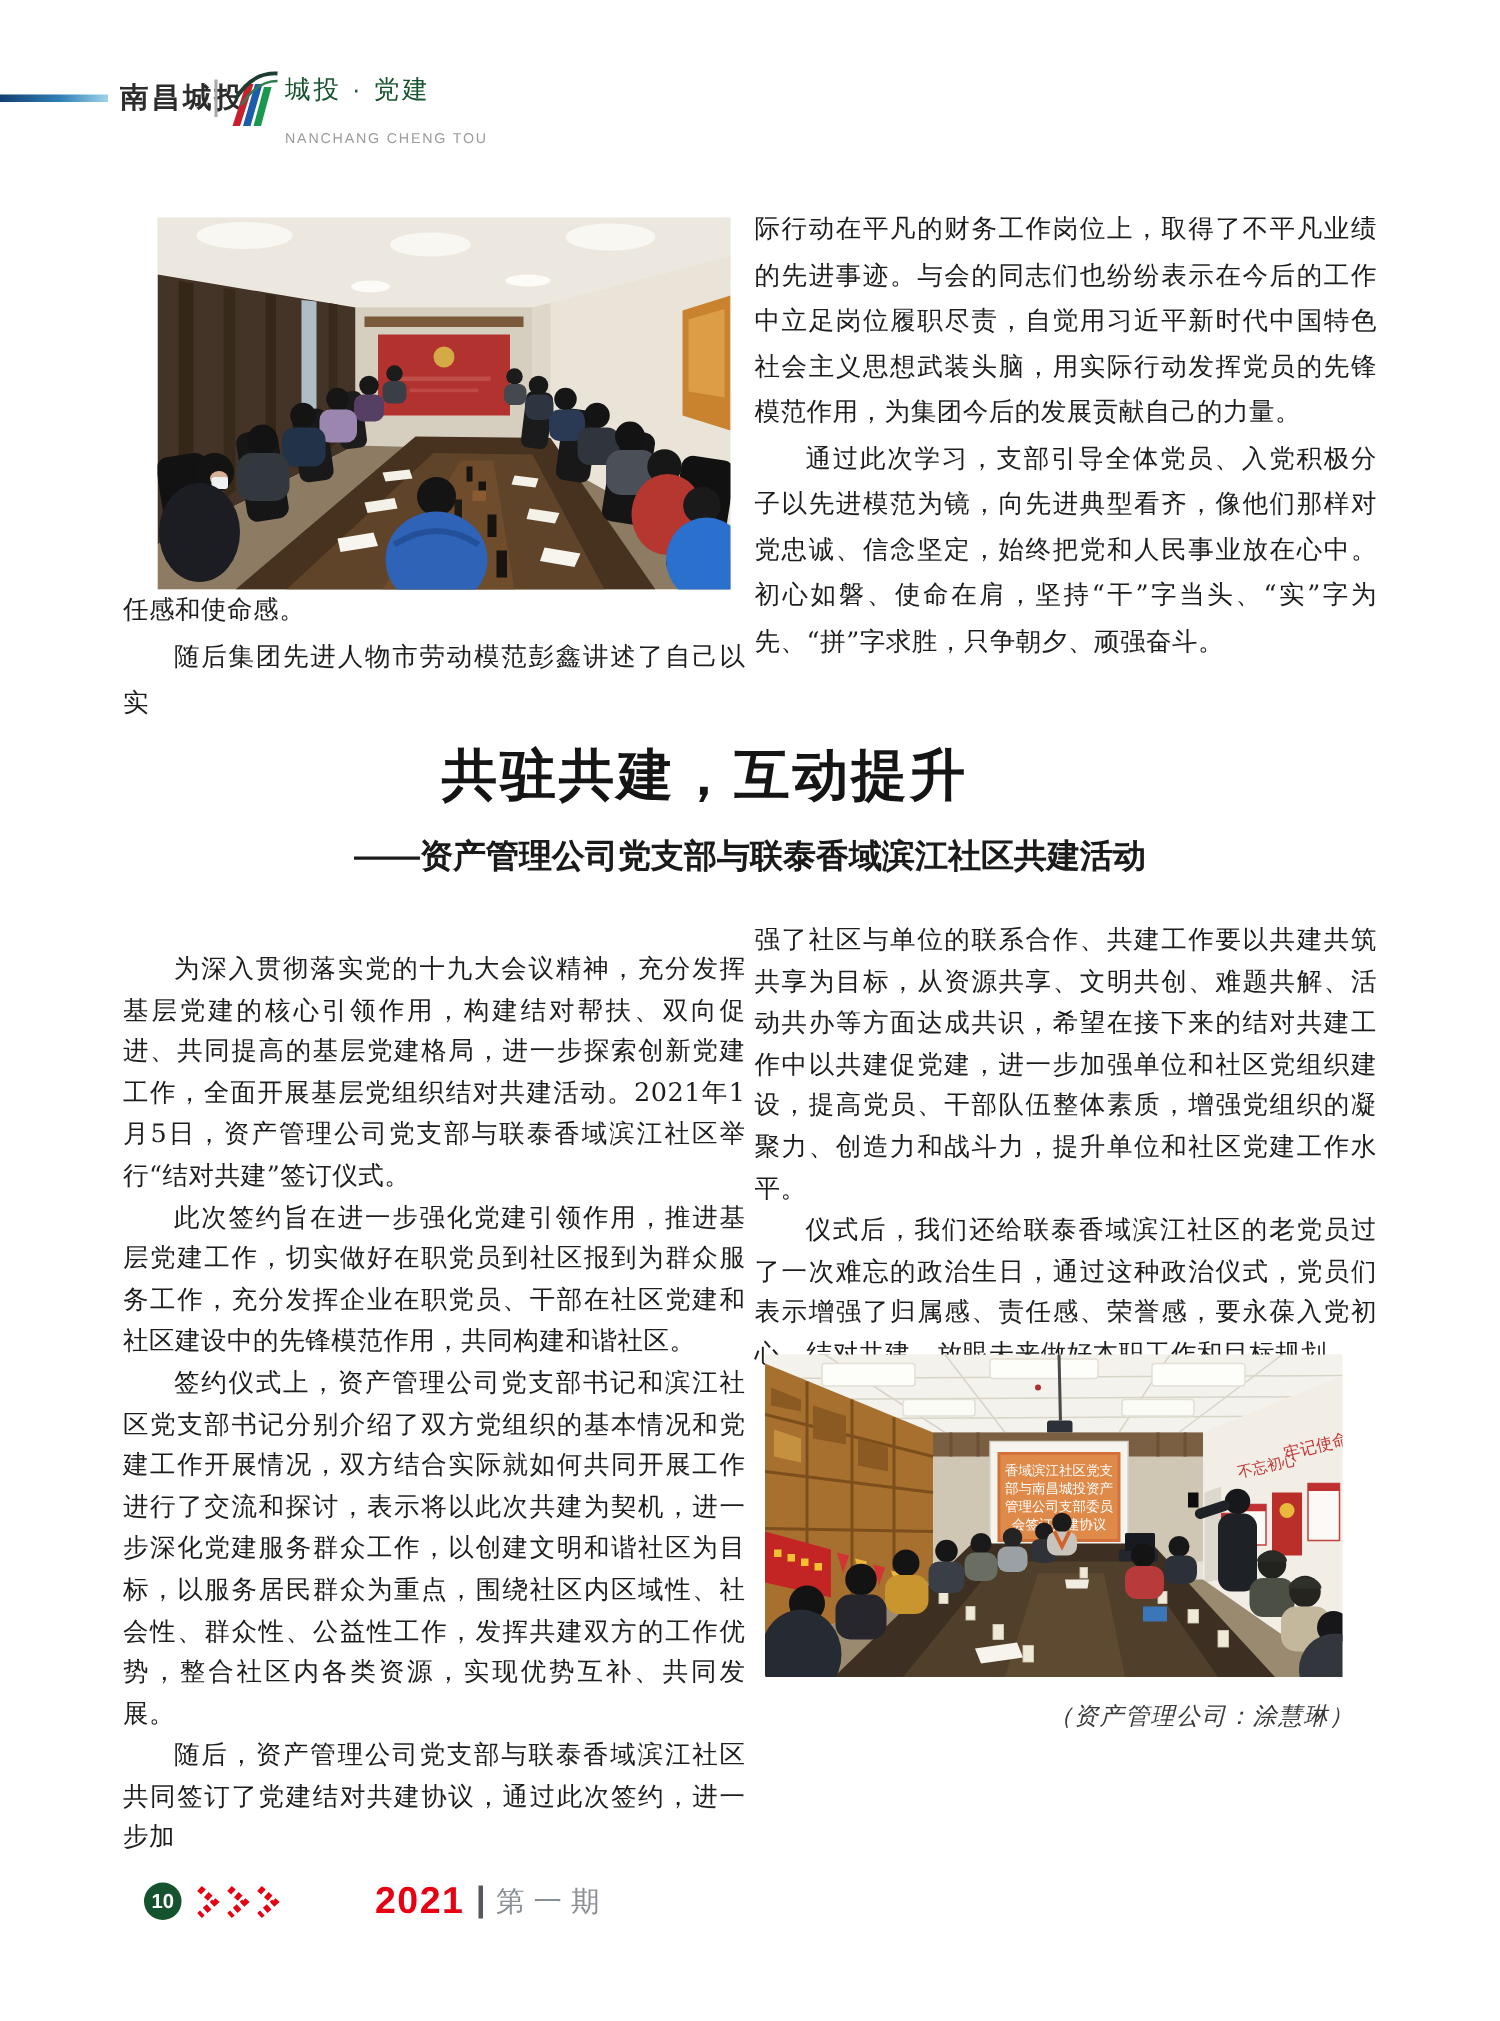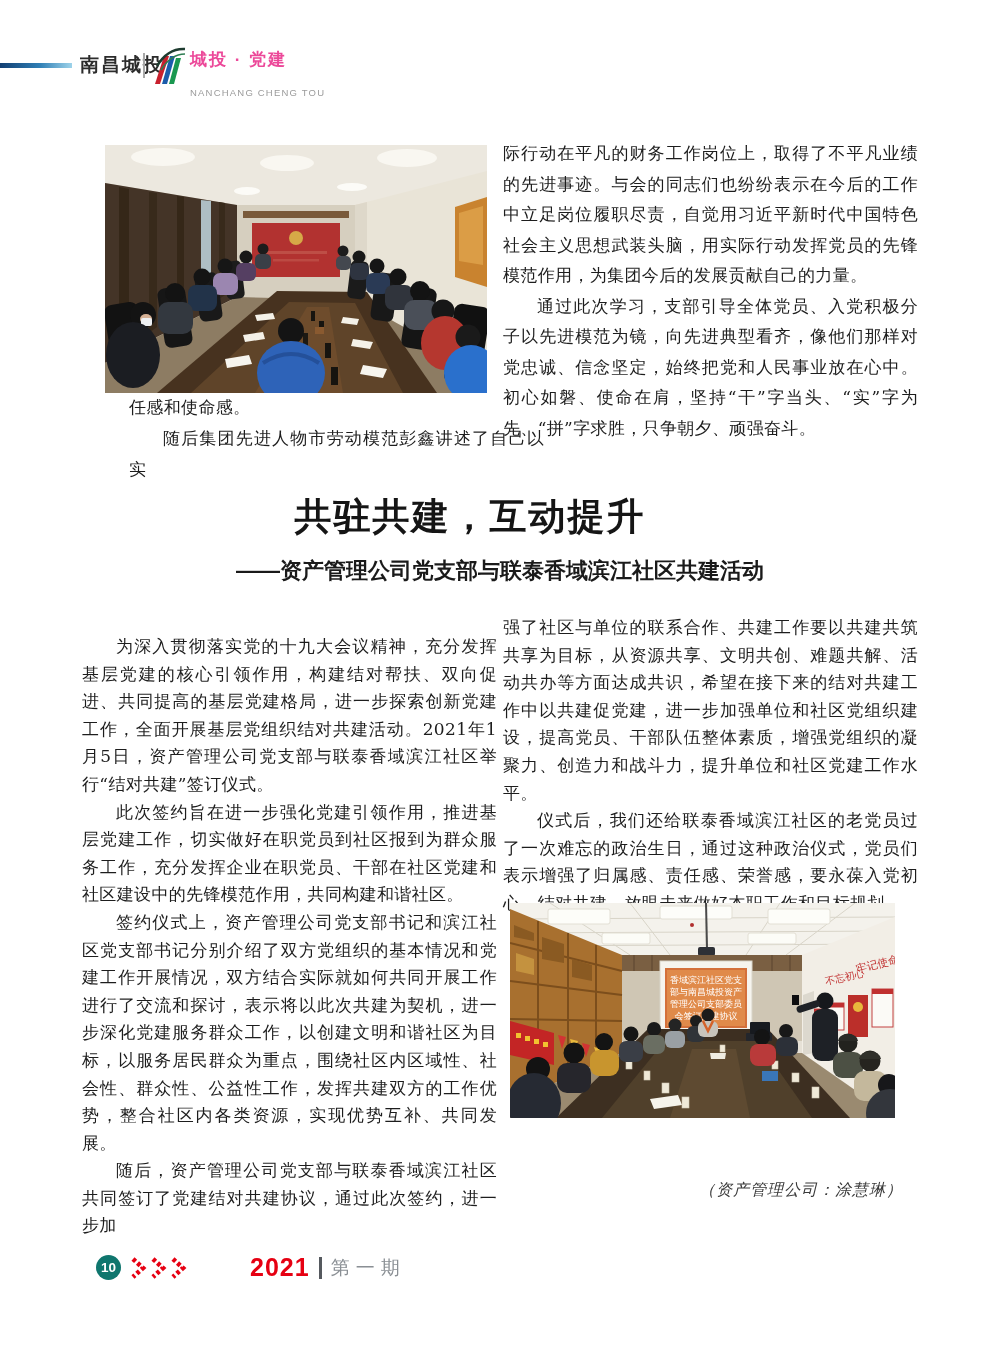--- a/index.html
+++ b/index.html
@@ -5,42 +5,42 @@
   html,body{margin:0;padding:0;background:#fff;}
   .page{position:relative;width:1000px;height:1347px;background:#ffffff;overflow:hidden;
         font-family:"DejaVu Serif", serif;color:#1d1d1d;}
   .abs{position:absolute;}
   
   .hdr-rule{left:0;top:63px;width:72px;height:5px;background:linear-gradient(90deg,#123f72,#2f7fb5 55%,#9ed3ea);}
   .brand{left:80px;top:52px;font-family:"Liberation Sans",sans-serif;font-weight:bold;
          font-size:19px;letter-spacing:2px;color:#2c2c2c;}
   .brand-div{left:143px;top:53px;width:2px;height:25px;background:#a8a8a8;}
   .logo-text{left:190px;top:48px;font-family:"Liberation Sans",sans-serif;}
-  .logo-title{font-size:17px;font-weight:bold;color:#ec4899;letter-spacing:2px;}
+  .logo-title{font-size:17px;font-weight:normal;color:#14532d;letter-spacing:2px;}
   .logo-sub{font-size:9.5px;color:#9b9b9b;letter-spacing:1.2px;margin-top:16px;}
   
   .photo{display:block;}
   
   .col{width:415px;text-align:justify;}
   .a1{font-size:17px;line-height:30.5px;letter-spacing:0.35px;}
   .a2{font-size:17px;line-height:27.6px;letter-spacing:0.35px;}
   .col p{margin:0;}
   .ind{text-indent:2em;}
   .byline{font-style:italic;font-size:16px;color:#3a3a3a;text-align:right;letter-spacing:1px;}
-  .cap{font-size:17px;line-height:31px;letter-spacing:0.35px;margin-left:47px;}
+  .cap{font-size:17px;line-height:31px;letter-spacing:0.35px;}
   
   .t2{left:0;top:492px;width:940px;text-align:center;
       font-family:"Liberation Sans",sans-serif;font-weight:900;font-size:37px;
       letter-spacing:2px;color:#151515;}
   .st2{left:0;top:556px;width:1000px;text-align:center;
        font-family:"Liberation Sans",sans-serif;font-weight:bold;font-size:22px;color:#1a1a1a;}
   
   .footer{left:96px;top:1253px;display:flex;align-items:center;gap:9px;
           font-family:"Liberation Sans",sans-serif;}
-  .pg-badge{width:25px;height:25px;border-radius:50%;background:#0f766e;color:#fff;
+  .pg-badge{width:25px;height:25px;border-radius:50%;background:#14532d;color:#fff;
             display:flex;align-items:center;justify-content:center;
             font-size:13.5px;font-weight:bold;}
   .f-year{color:#e60012;font-weight:bold;font-size:25px;letter-spacing:1px;margin-left:47px;}
   .f-div{width:3px;height:22px;background:#55595e;}
   .f-issue{color:#8a8f94;font-size:19px;letter-spacing:6px;}
 </style>
 </head>
 <body>
 
 <div class="page">
@@ -379,21 +379,21 @@
         <circle cx="360" cy="158" r="10.5" fill="#26241f"></circle>
         <path d="M349,156 a11,7.5 0 0 1 22,0 z" fill="#30302a"></path>
         <rect x="344" y="168" width="33" height="30" rx="10" fill="#c4b89c"></rect>
       </g>
     <g>
         <circle cx="379" cy="182" r="11" fill="#17171a"></circle>
         <ellipse cx="380" cy="210" rx="24" ry="24" fill="#33363c"></ellipse>
       </g>
   </svg>
 
-  <div class="abs byline" style="left:503px;top:1180px;width:400px;padding-right:14px">（资产管理公司：涂慧琳）</div>
+  <div class="abs byline" style="left:503px;top:1134px;width:400px;padding-right:14px">（资产管理公司：涂慧琳）</div>
 
   <div class="abs footer">
     <div class="pg-badge">10</div>
     <svg width="64" height="22" viewBox="0 0 64 22">
       <g fill="none" stroke="#e60012" stroke-width="4.6" stroke-dasharray="3.5 2.6">
         <path d="M3,2 L13,11 L3,20"></path>
         <path d="M23,2 L33,11 L23,20"></path>
         <path d="M43,2 L53,11 L43,20"></path>
       </g>
     </svg>

